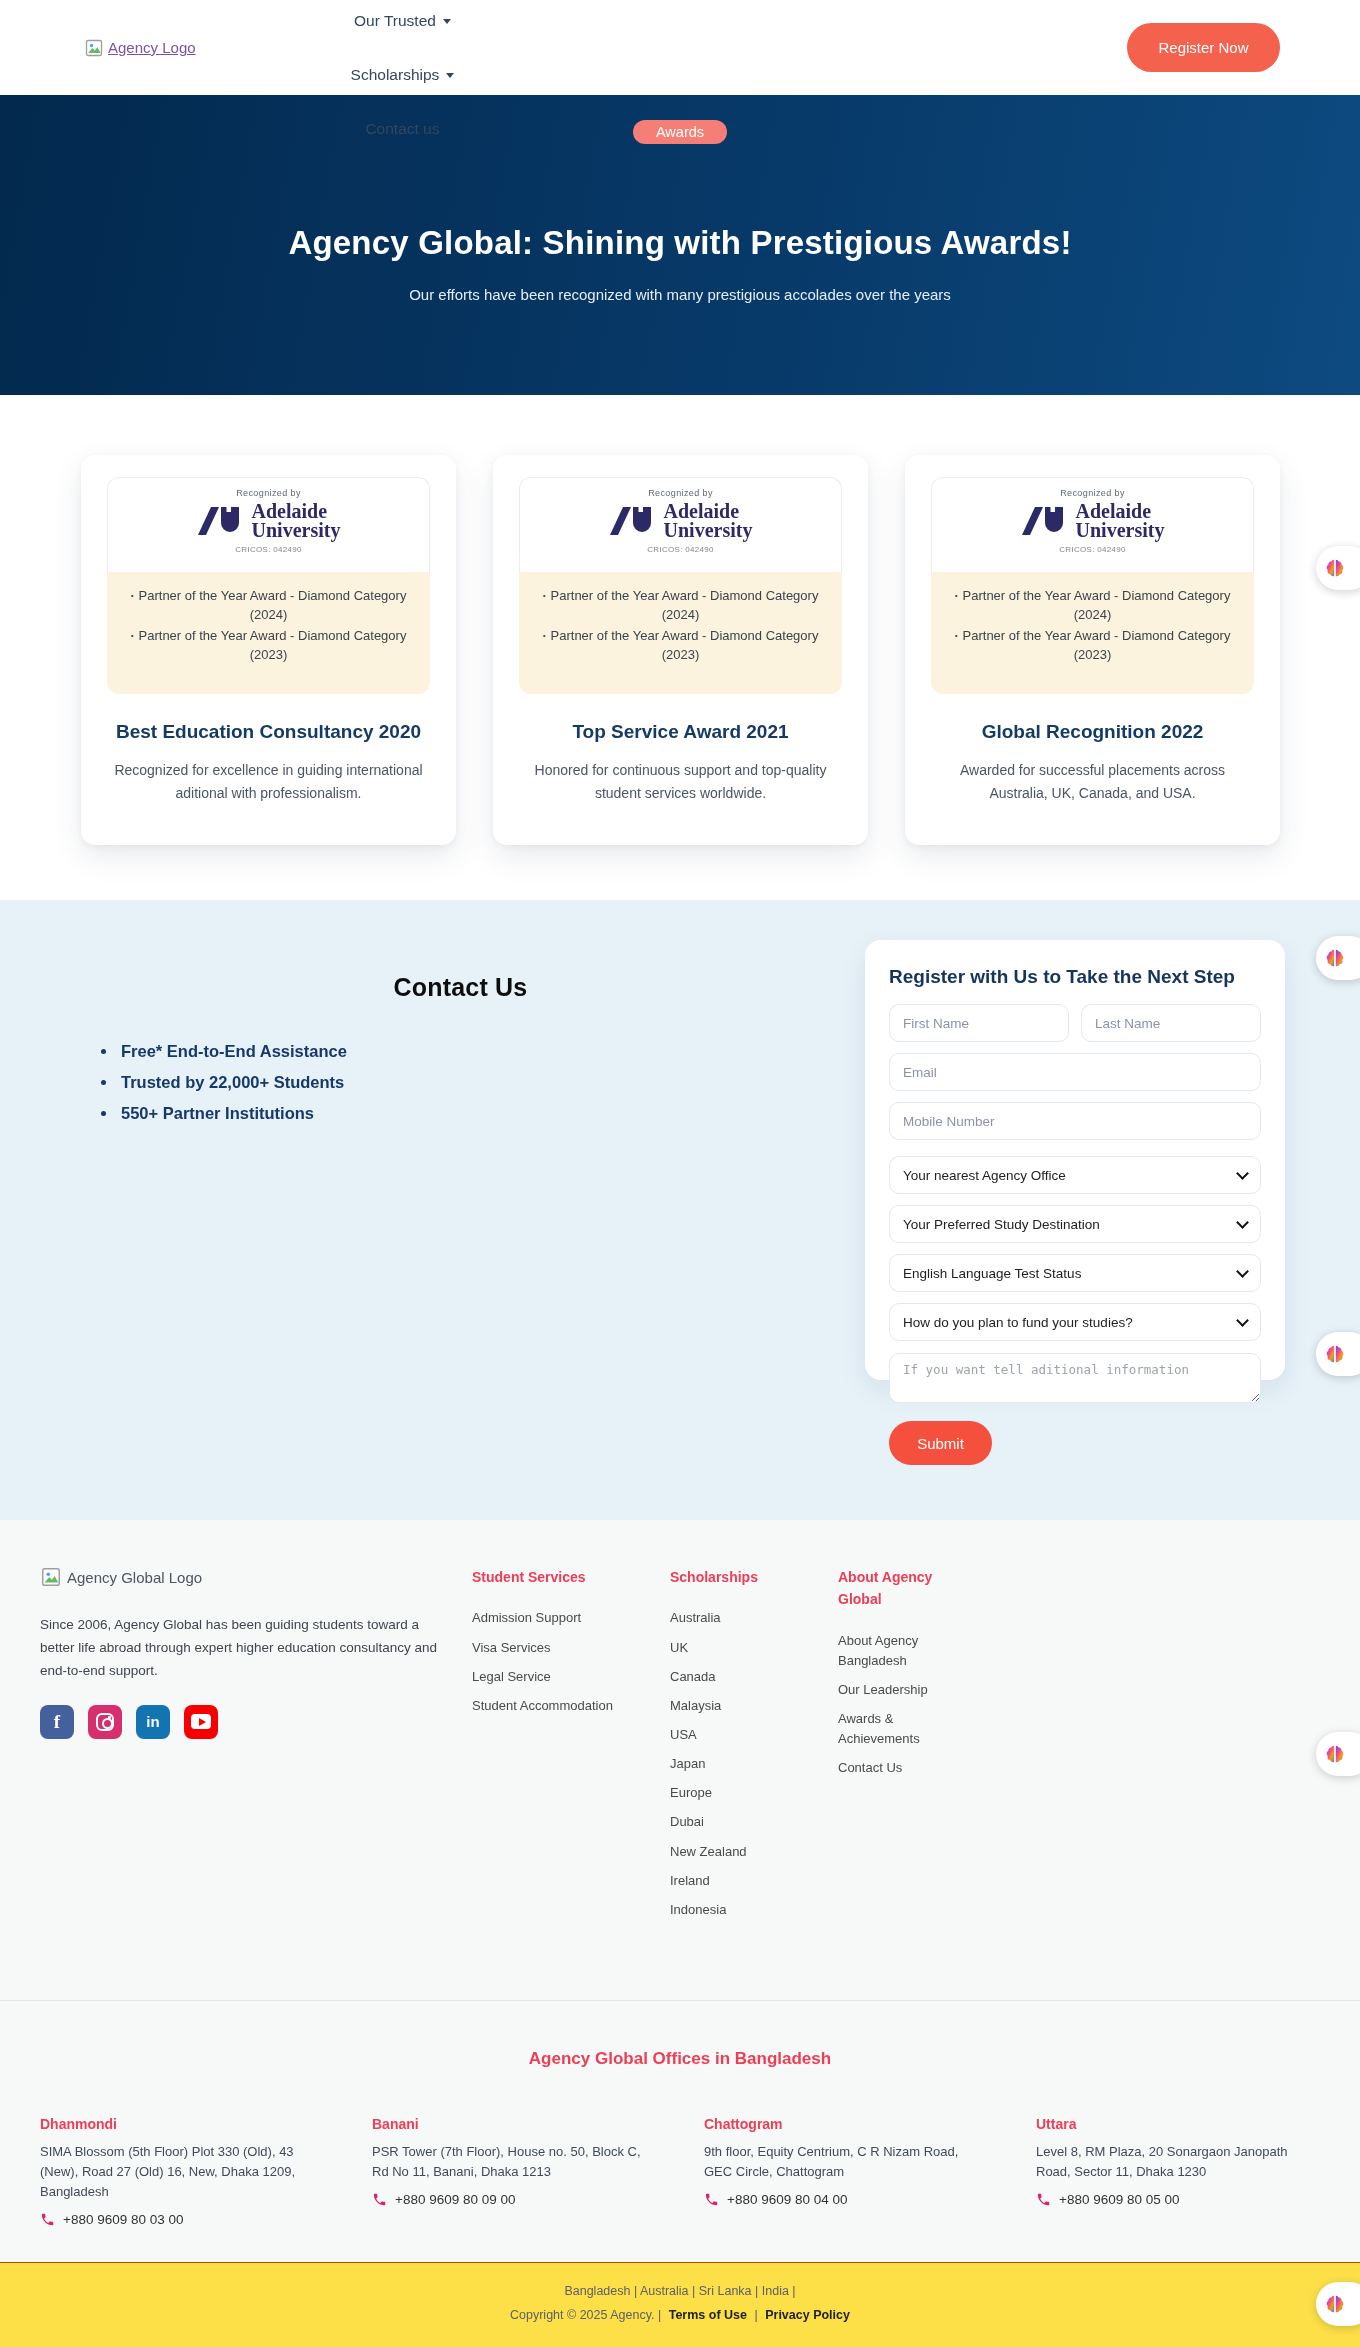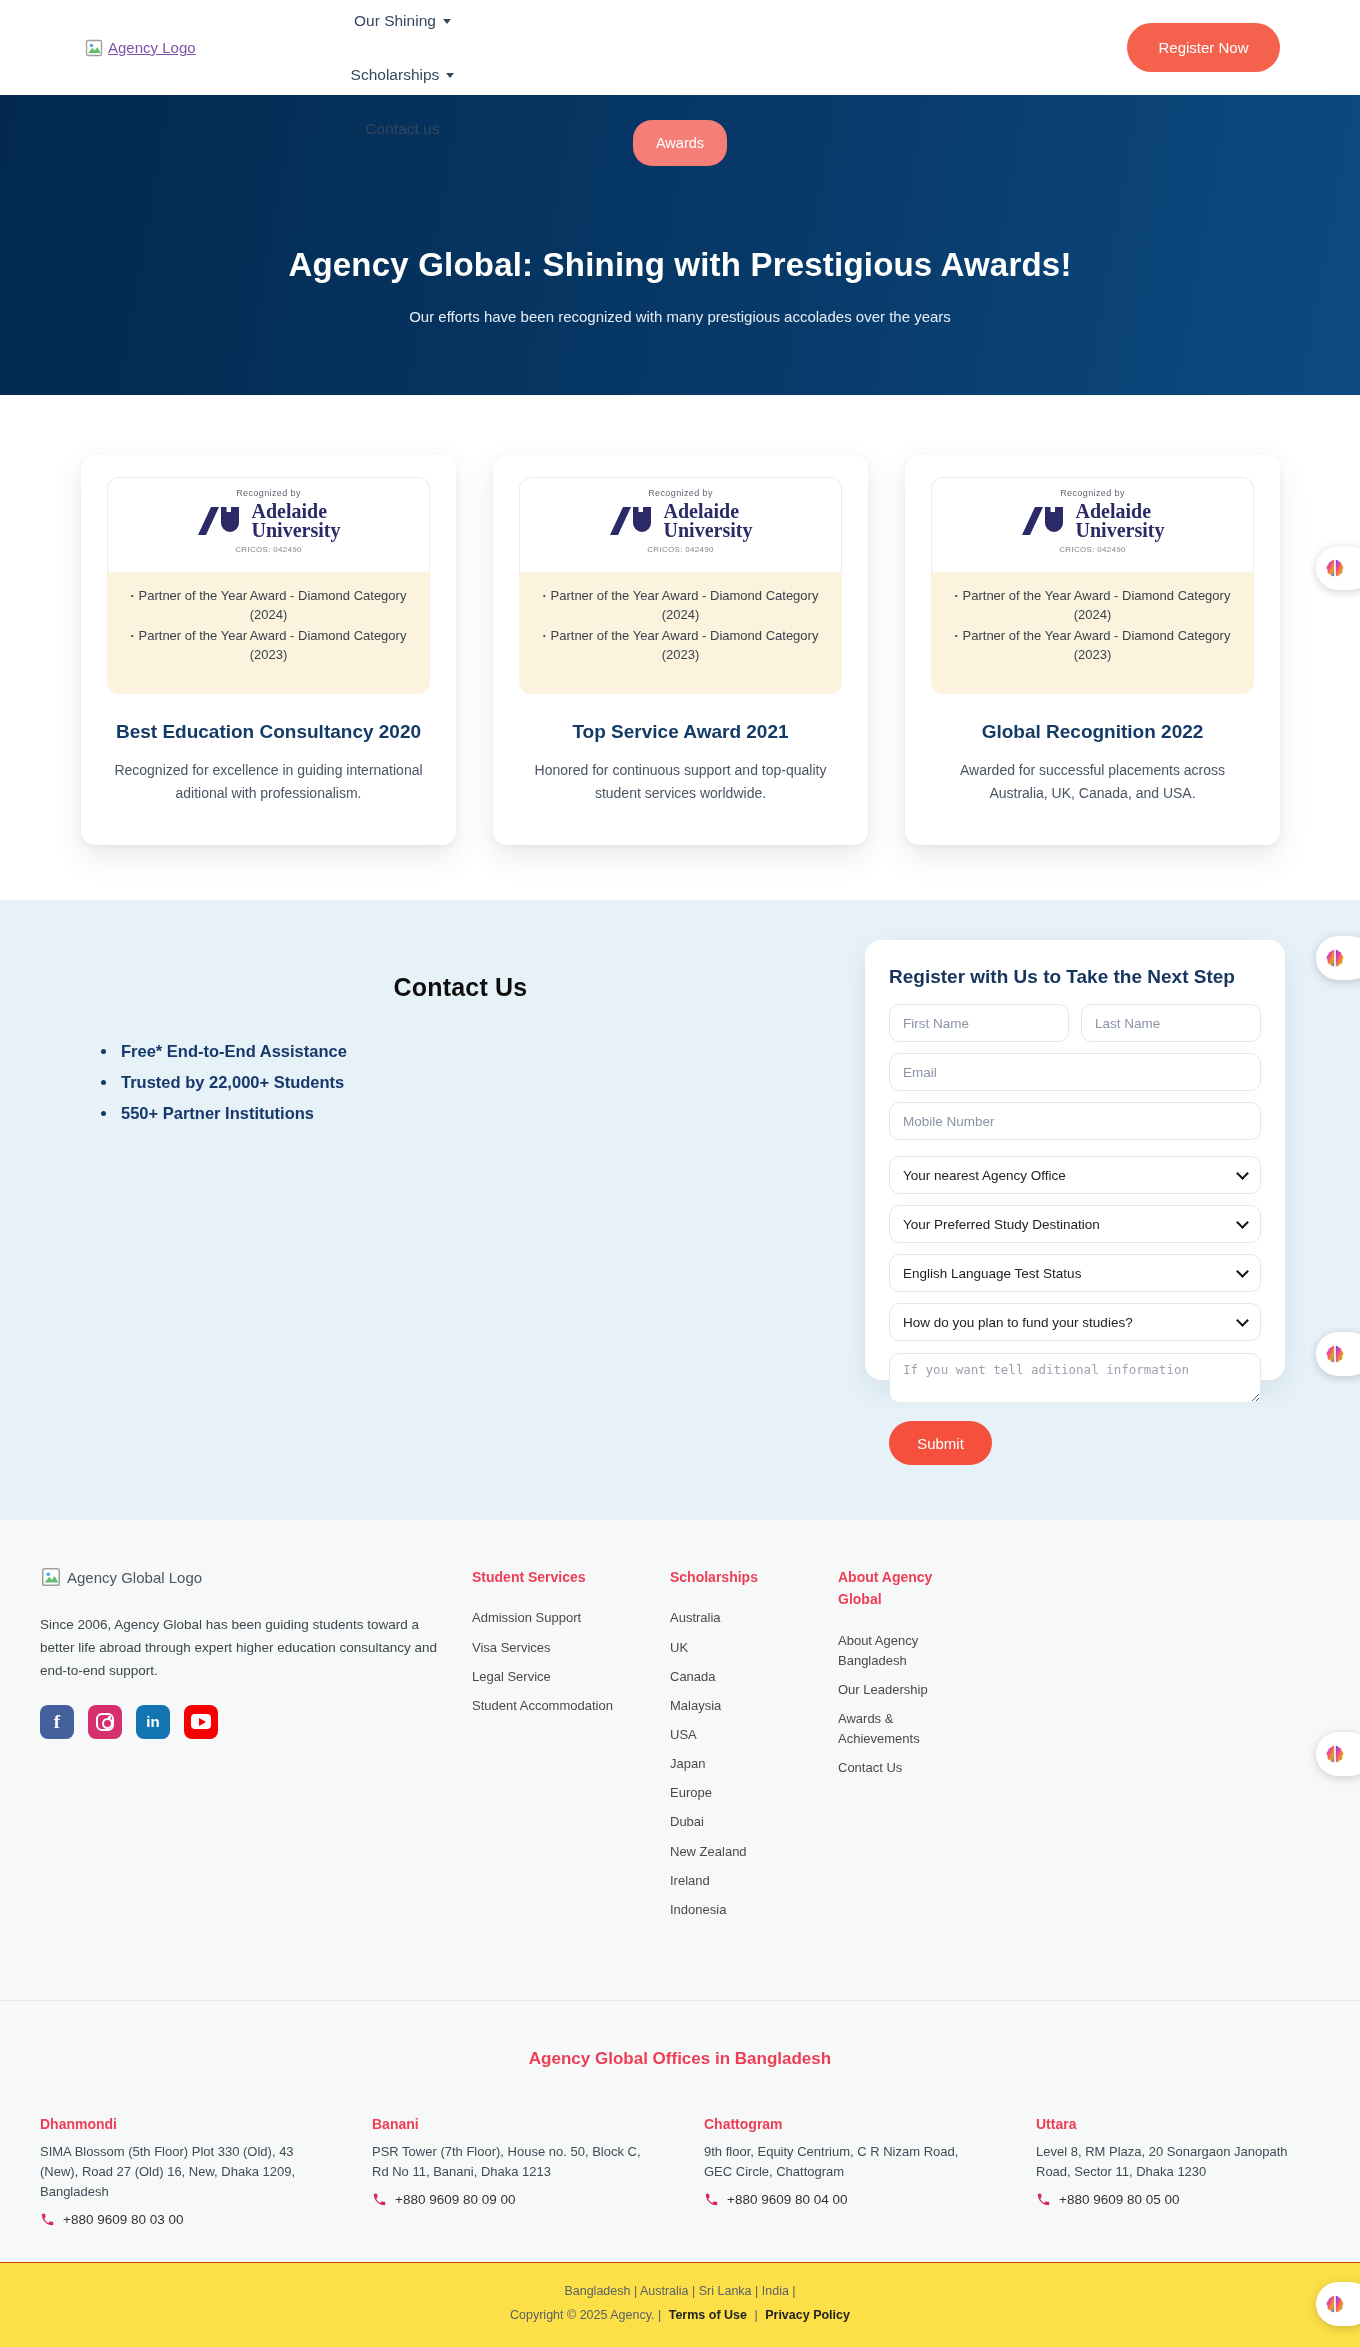--- a/index.html
+++ b/index.html
@@ -23,21 +23,21 @@
     margin-left:auto; background:#F4624E; color:#fff; border:none; cursor:pointer;
     font-size:15px; font-family:inherit; width:153px; height:49px; border-radius:26px;
   }
   
   .hero {
     height:300px; background:linear-gradient(100deg,#03294E 0%,#073968 55%,#0D4A80 100%);
     display:flex; flex-direction:column; align-items:center; text-align:center;
   }
   .hero-badge {
     margin-top:25px; background:#F57E76; color:#fff; font-size:14.5px;
-    padding:15px 23px; border-radius:19px; cursor:pointer;
+    padding:4px 23px; border-radius:19px; cursor:pointer;
   }
   .hero-title { margin-top:80px; color:#fff; font-size:33px; font-weight:bold; letter-spacing:.2px; }
   .hero-sub { margin-top:24px; color:#E6EDF5; font-size:15px; }
   
   .awards-section { height:505px; background:#fff; padding:60px 80px 0 81px; }
   .cards-row { display:flex; gap:37px; }
   .card {
     width:380px; height:390px; background:#fff; border-radius:14px;
     box-shadow:0 12px 30px rgba(40,60,90,.10), 0 2px 6px rgba(40,60,90,.06);
     padding:22px 26px; text-align:center;
@@ -173,21 +173,21 @@
         </svg>
     </span>
     <span class="logo-alt">Agency Logo</span>
   </a>
   <nav class="main-nav">
     <a class="nav-item">
       <span>About Us</span>
       <span class="caret"></span>
     </a>
     <a class="nav-item">
-      <span>Our Shining</span>
+      <span>Our Trusted</span>
       <span class="caret"></span>
     </a>
     <a class="nav-item">
       <span>Scholarships</span>
       <span class="caret"></span>
     </a>
     <a class="nav-item">
       <span>Contact us</span>
     </a>
   </nav>

